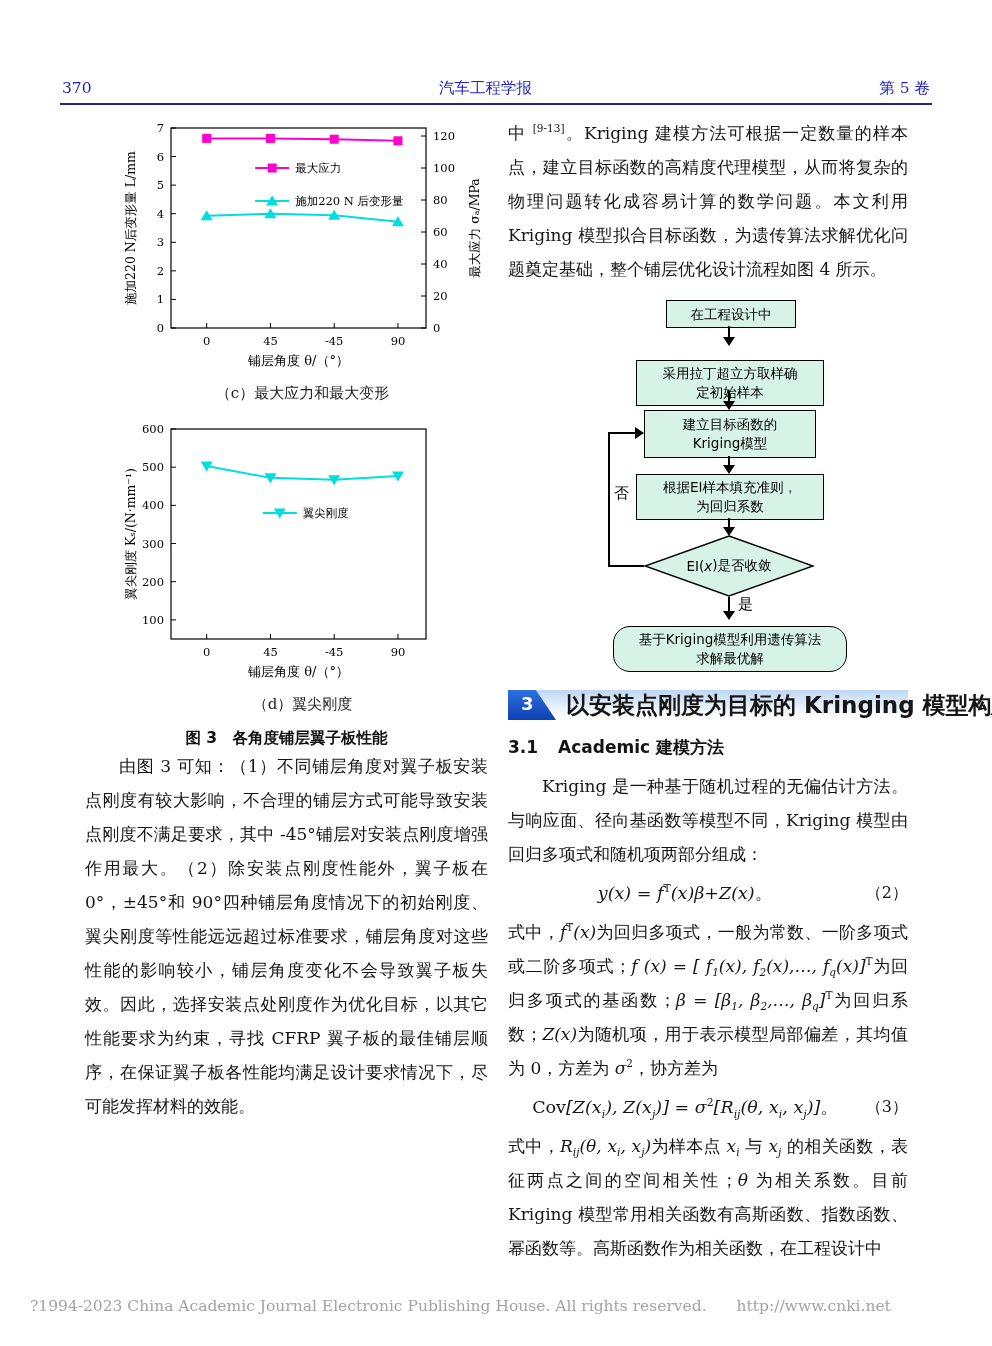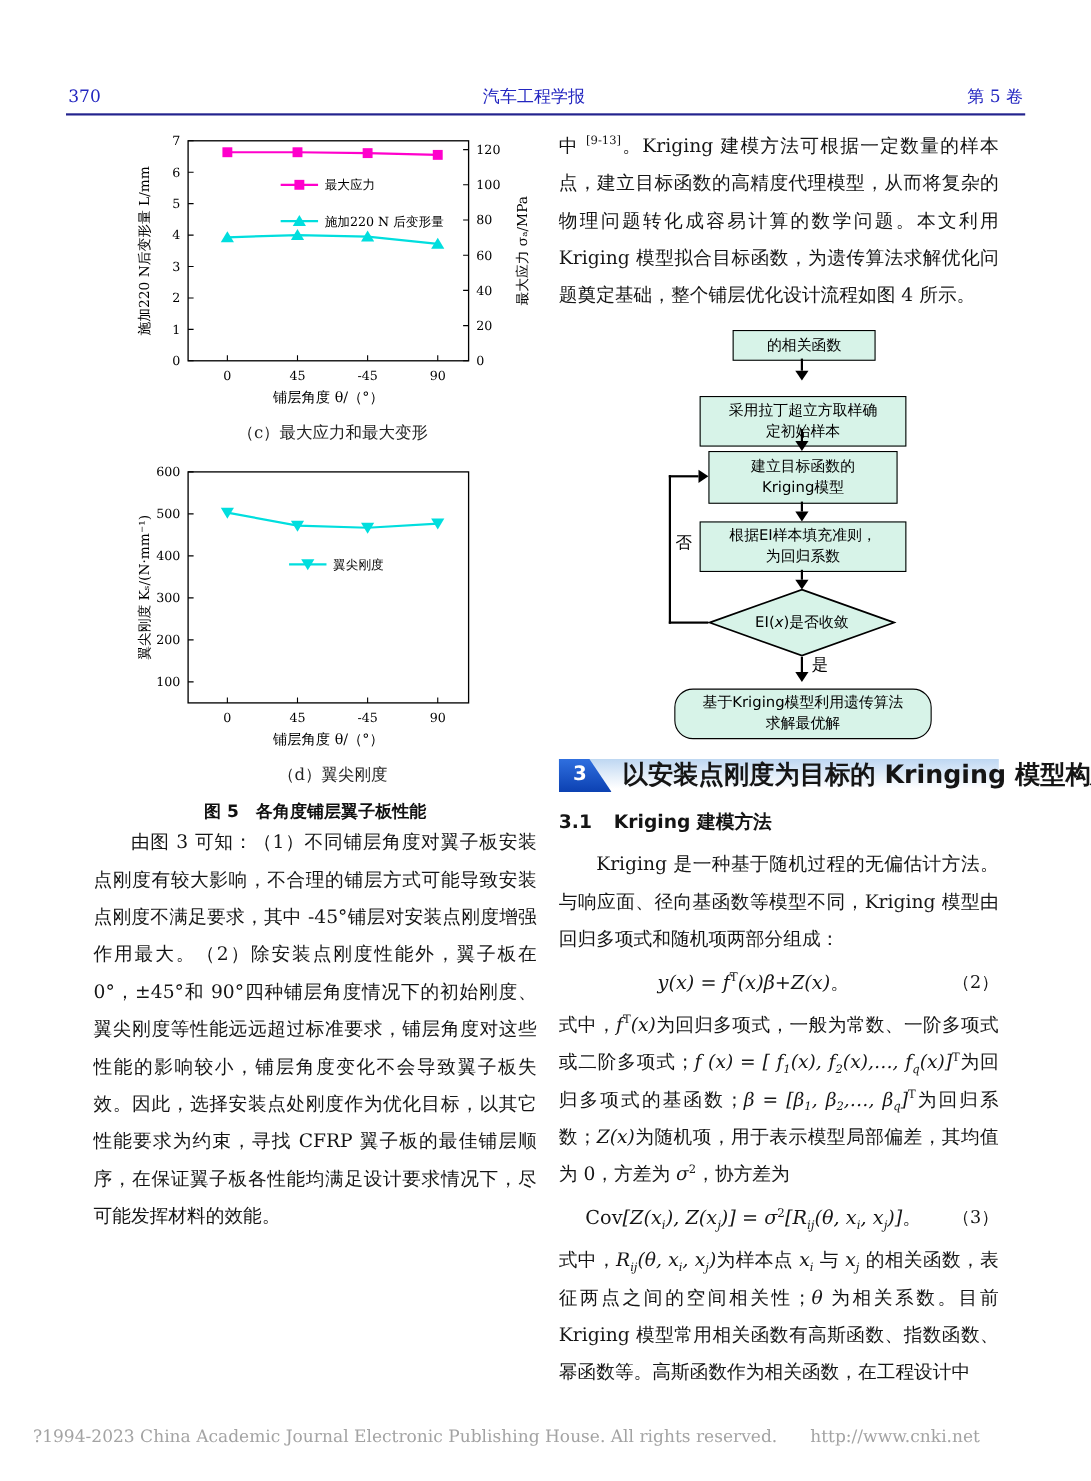--- a/index.html
+++ b/index.html
@@ -165,29 +165,29 @@
           <polygon points="213.20000000000002,68.28181818181818 207.20000000000002,58.28181818181818 219.20000000000002,58.28181818181818" fill="#00dede"></polygon>
           <polygon points="276.95000000000005,64.46363636363637 270.95000000000005,54.46363636363637 282.95000000000005,54.46363636363637" fill="#00dede"></polygon>
           <line x1="141.8" y1="96" x2="175.8" y2="96" stroke="#00dede" stroke-width="2"></line>
           <polygon points="158.8,101.5 152.8,91.5 164.8,91.5" fill="#00dede"></polygon>
           <text x="181.8" y="100" text-anchor="start" font-size="11.5" fill="#000" font-family="&quot;DejaVu Serif&quot;,serif">翼尖刚度</text>
           <text x="177.5" y="259" text-anchor="middle" font-size="13" fill="#000" font-family="&quot;DejaVu Serif&quot;,serif">铺层角度 θ/（°）</text>
           <text x="14" y="117" text-anchor="middle" font-size="12.5" fill="#000" font-family="&quot;DejaVu Serif&quot;,serif" transform="rotate(-90 14 117)">翼尖刚度 Kₛ/(N·mm⁻¹)</text>
         </svg>
       <p class="subcap">（d）翼尖刚度</p>
     </div>
-    <p class="figcap">图 5　各角度铺层翼子板性能</p>
+    <p class="figcap">图 3　各角度铺层翼子板性能</p>
     <p class="body indent mt">由图 3 可知：（1）不同铺层角度对翼子板安装点刚度有较大影响，不合理的铺层方式可能导致安装点刚度不满足要求，其中 -45°铺层对安装点刚度增强作用最大。（2）除安装点刚度性能外，翼子板在 0°，±45°和 90°四种铺层角度情况下的初始刚度、翼尖刚度等性能远远超过标准要求，铺层角度对这些性能的影响较小，铺层角度变化不会导致翼子板失效。因此，选择安装点处刚度作为优化目标，以其它性能要求为约束，寻找 CFRP 翼子板的最佳铺层顺序，在保证翼子板各性能均满足设计要求情况下，尽可能发挥材料的效能。</p>
   </div>
 
   <div class="col-right">
     <p class="body"><span>中 </span><span class="sg-sup">[9-13]</span><span>。Kriging 建模方法可根据一定数量的样本点，建立目标函数的高精度代理模型，从而将复杂的物理问题转化成容易计算的数学问题。本文利用 Kriging 模型拟合目标函数，为遗传算法求解优化问题奠定基础，整个铺层优化设计流程如图 4 所示。</span></p>
 
     <div class="flow">
-      <div class="fnode" style="left:158px;top:2px;width:128px;height:26px;">的相关函数</div>
+      <div class="fnode" style="left:158px;top:2px;width:128px;height:26px;">在工程设计中</div>
       <div class="fline" style="left:220px;top:28px;width:2px;height:11px;"></div>
       <div class="fhead-d" style="left:215px;top:39px;"></div>
 
       <div class="fnode" style="left:128px;top:62px;width:186px;height:44px;">采用拉丁超立方取样确
 定初始样本</div>
       <div class="fline" style="left:220px;top:92px;width:2px;height:11px;"></div>
       <div class="fhead-d" style="left:215px;top:103px;"></div>
 
       <div class="fnode" style="left:136px;top:112px;width:170px;height:46px;">建立目标函数的
 Kriging模型</div>
@@ -225,21 +225,21 @@
 
     <div class="sec-banner">
       <div class="sec-badge">
         <span>3</span>
       </div>
       <div class="sec-title">以安装点刚度为目标的 Kringing 模型构建</div>
     </div>
 
     <p class="subsec">
       <span class="num">3.1</span>
-      <span>Kriging 建模方法</span>
+      <span>Academic 建模方法</span>
     </p>
 
     <p class="body indent">Kriging 是一种基于随机过程的无偏估计方法。与响应面、径向基函数等模型不同，Kriging 模型由回归多项式和随机项两部分组成：</p>
 
     <div class="equation">
       <span class="eq-body"><span class="sg-it">y(x) = f</span><span class="sg-sup">T</span><span class="sg-it">(x)β+Z(x)</span><span>。</span></span>
       <span class="eq-num">（2）</span>
     </div>
 
     <p class="body"><span>式中，</span><span class="sg-it">f</span><span class="sg-sup">T</span><span class="sg-it">(x)</span><span>为回归多项式，一般为常数、一阶多项式或二阶多项式；</span><span class="sg-it">f (x) = [ f</span><span class="sg-sub">1</span><span class="sg-it">(x), f</span><span class="sg-sub">2</span><span class="sg-it">(x),…, f</span><span class="sg-sub">q</span><span class="sg-it">(x)]</span><span class="sg-sup">T</span><span>为回归多项式的基函数；</span><span class="sg-it">β = [β</span><span class="sg-sub">1</span><span class="sg-it">, β</span><span class="sg-sub">2</span><span class="sg-it">,…, β</span><span class="sg-sub">q</span><span class="sg-it">]</span><span class="sg-sup">T</span><span>为回归系数；</span><span class="sg-it">Z(x)</span><span>为随机项，用于表示模型局部偏差，其均值为 0，方差为 </span><span class="sg-it">σ</span><span class="sg-sup">2</span><span>，协方差为</span></p>

